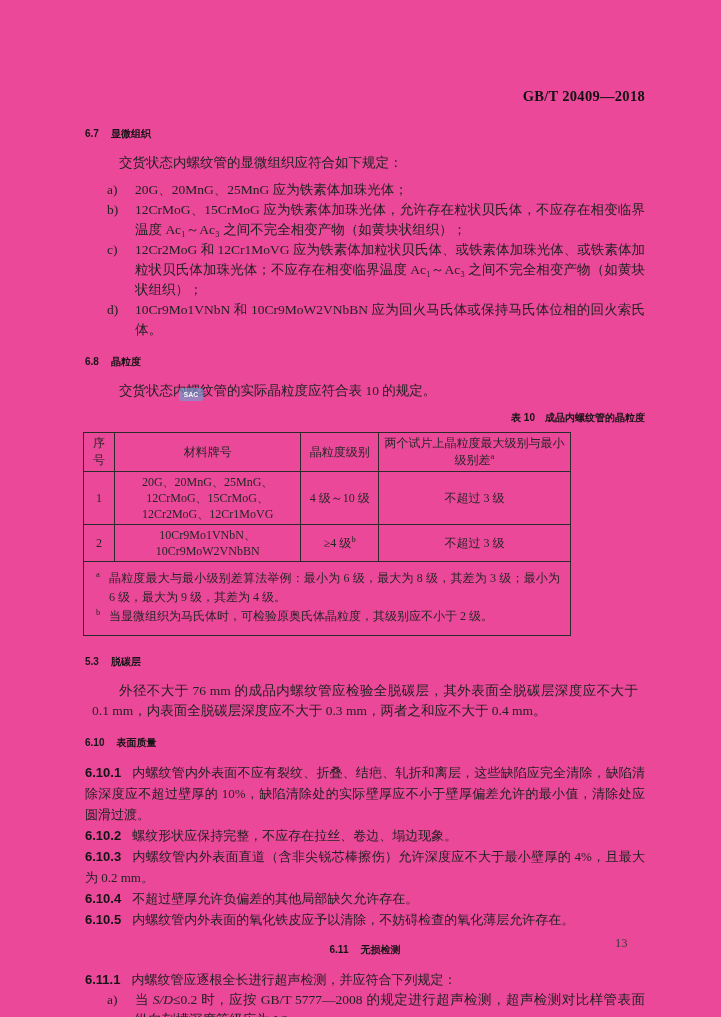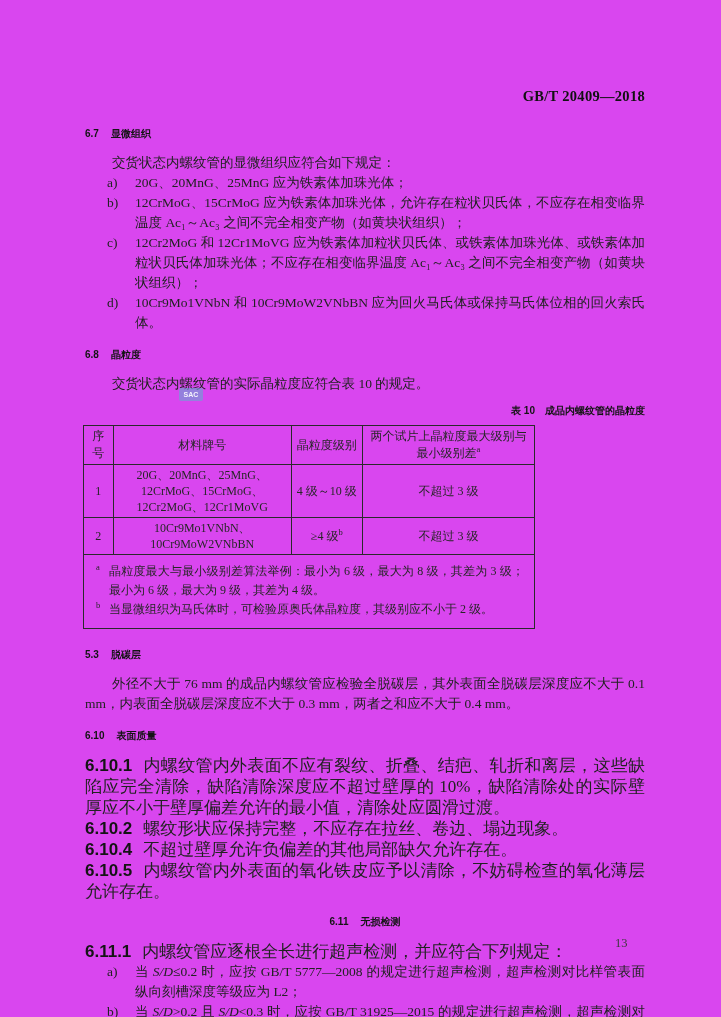--- a/index.html
+++ b/index.html
@@ -1,21 +1,21 @@
 <!DOCTYPE html>
 <html><head>
 <meta charset="utf-8">
 <style>
   * { box-sizing: border-box; }
   html, body { margin: 0; padding: 0; background: #ffffff; }
   .page {
     position: relative;
     width: 721px;
     height: 1017px;
-    background: #d946ef;
+    background: #ec4899;
     overflow: hidden;
     font-family: "Liberation Serif", "DejaVu Serif", serif;
     color: #222222;
   }
   .doc-number {
     position: absolute;
     top: 88px;
     right: 76px;
     font-size: 14.5px;
     font-weight: bold;
@@ -39,39 +39,39 @@
   }
   h3.sec .sec-num { margin-right: 12px; }
   .mt-s67 { margin-top: 8px !important; }
   .mt-s68 { margin-top: 14px !important; }
   .mt-s69 { margin-top: 18px !important; }
   .mt-s610 { margin-top: 14px !important; }
   .mt-s611 { margin-top: 12px !important; text-align: center; }
   p.body {
     font-size: 13.5px;
     line-height: 20px;
-    margin: 0;
+    margin: 7px;
     text-align: justify;
   }
   p.indent2 { text-indent: 27px; }
   .list { margin: 0 0 0 22px; }
   .li { display: flex; font-size: 13.5px; line-height: 20px; }
   .li-label { flex: none; width: 28px; }
   .li-text { flex: 1; text-align: justify; }
   .tbl-caption {
     font-family: "Liberation Sans", "DejaVu Sans", sans-serif;
     font-weight: bold;
     font-size: 10px;
     color: #141414;
     text-align: right;
     margin: 10px 0 7px 0;
   }
   table.tbl {
     border-collapse: collapse;
-    width: 452px;
+    width: 488px;
     margin-left: -2px;
     border: 1.5px solid #1a1a1a;
     font-size: 12px;
     color: #262626;
   }
   table.tbl th, table.tbl td {
     border: 1px solid #2a2a2a;
     text-align: center;
     vertical-align: middle;
     padding: 2px 4px;
@@ -91,21 +91,21 @@
   }
   .fnote {
     display: flex;
     font-size: 12px;
     line-height: 19px;
     text-align: justify;
   }
   .fnote .fn-marker { flex: none; width: 13px; padding-top: 0; }
   .fnote .fn-text { flex: 1; }
   p.clause {
-    font-size: 17px;
+    font-size: 13px;
     line-height: 21px;
     margin: 0;
     text-align: justify;
   }
   p.clause .cnum {
     font-family: "Liberation Sans", "DejaVu Sans", sans-serif;
     font-weight: bold;
     color: #141414;
     margin-right: 11px;
   }
@@ -223,20 +223,23 @@
     <h3 class="sec mt-s610">
       <span class="sec-num">6.10</span><span>表面质量</span>
     </h3>
     <p class="clause">
       <b class="cnum">6.10.1</b><span>内螺纹管内外表面不应有裂纹、折叠、结疤、轧折和离层，这些缺陷应完全清除，缺陷清除深度应不超过壁厚的 10%，缺陷清除处的实际壁厚应不小于壁厚偏差允许的最小值，清除处应圆滑过渡。</span>
     </p>
     <p class="clause">
       <b class="cnum">6.10.2</b><span>螺纹形状应保持完整，不应存在拉丝、卷边、塌边现象。</span>
     </p>
     <p class="clause">
+      <b class="cnum">6.10.3</b><span>内螺纹管内外表面直道（含非尖锐芯棒擦伤）允许深度应不大于最小壁厚的 4%，且最大为 0.2 mm。</span>
+    </p>
+    <p class="clause">
       <b class="cnum">6.10.4</b><span>不超过壁厚允许负偏差的其他局部缺欠允许存在。</span>
     </p>
     <p class="clause">
       <b class="cnum">6.10.5</b><span>内螺纹管内外表面的氧化铁皮应予以清除，不妨碍检查的氧化薄层允许存在。</span>
     </p>
 
     <h3 class="sec mt-s611">
       <span class="sec-num">6.11</span><span>无损检测</span>
     </h3>
     <p class="clause mb6">

